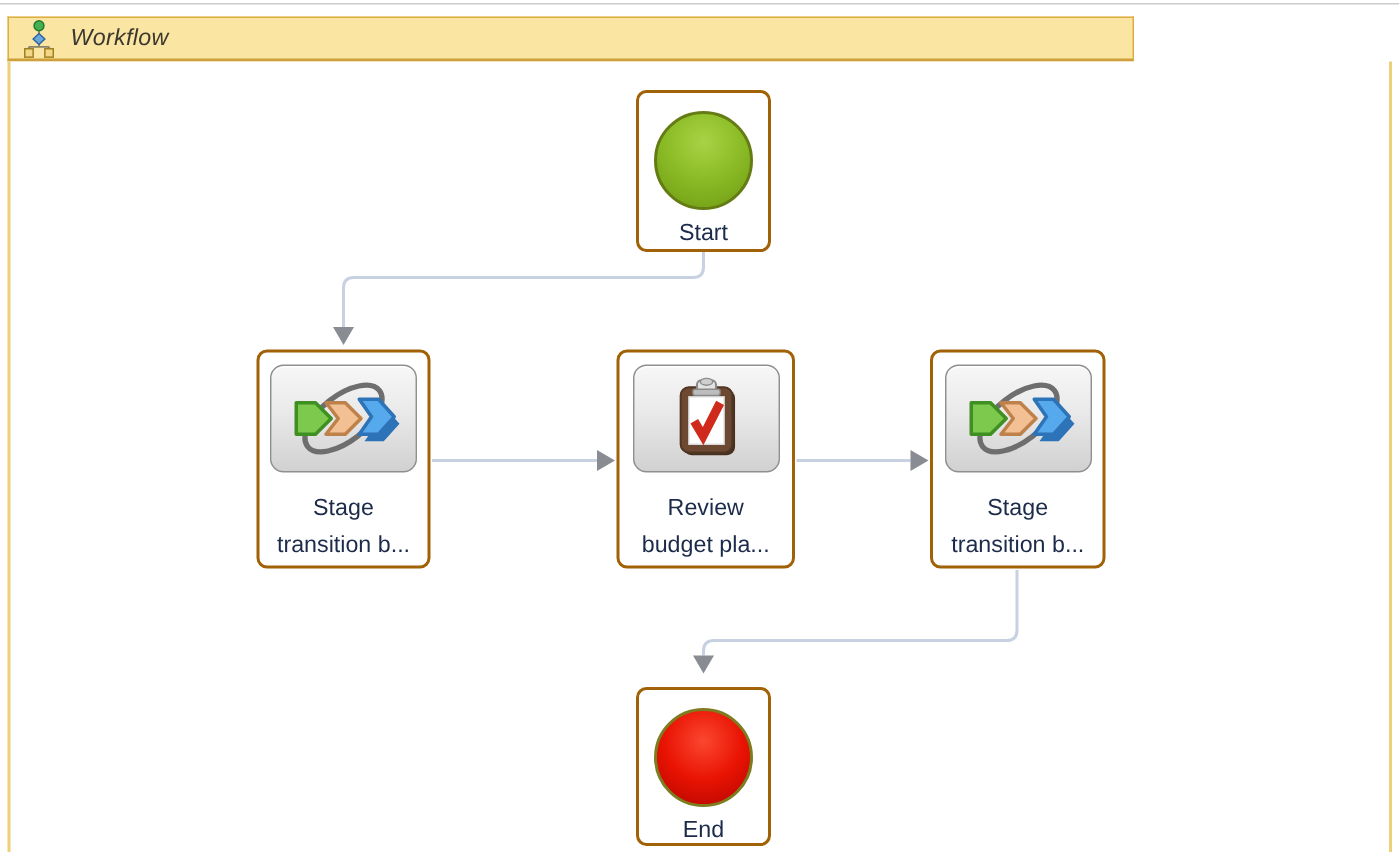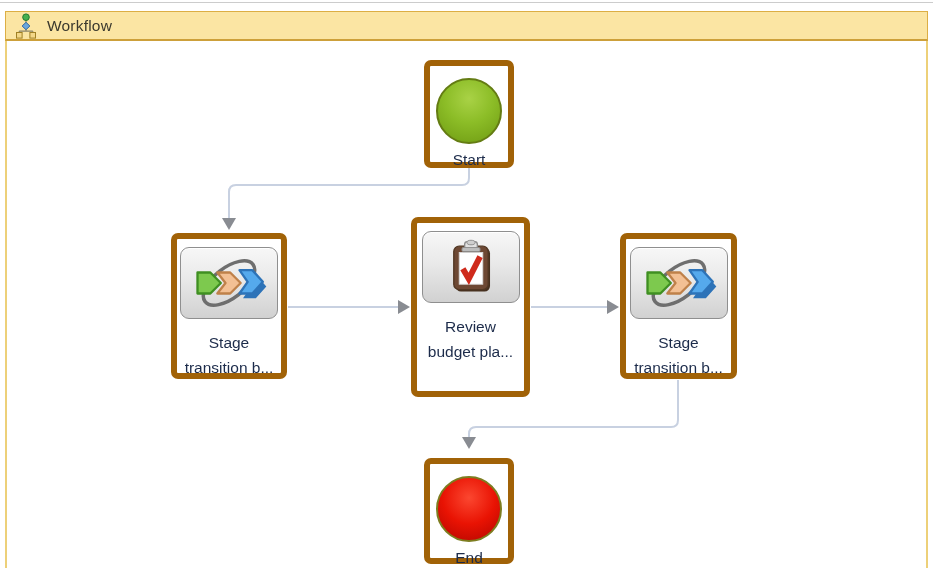--- a/index.html
+++ b/index.html
@@ -2,33 +2,33 @@
 <html><head>
 <meta charset="utf-8">
 <style>
   html,body{margin:0;padding:0;background:#ffffff;}
   .page{
     position:relative;width:933px;height:575px;background:#ffffff;overflow:hidden;
     font-family:"Liberation Sans",sans-serif;
   }
   .top-rule{position:absolute;left:0;top:2px;width:933px;height:1px;background:#cccccc;}
   .panel-header{
-    position:absolute;left:5px;top:11px;width:923px;height:30px;box-sizing:border-box;
+    position:absolute;left:5px;top:11px;width:751px;height:30px;box-sizing:border-box;
     background:#fbe5a3;border:1px solid #dcae44;border-bottom:2px solid #cda03a;
-    display:flex;align-items:center;gap:10px;padding-left:9px;cursor:default;
+    display:flex;align-items:center;gap:10px;padding-left:9px;cursor:default;font-style:italic;
   }
   .panel-title{font-size:15.5px;color:#3b392e;letter-spacing:.2px;}
   .canvas{
     position:absolute;left:5px;top:41px;width:923px;height:527px;box-sizing:border-box;
     background:#ffffff;border-left:2px solid #edd079;border-right:2px solid #edd079;
   }
   .wires{position:absolute;left:0;top:0;width:933px;height:575px;pointer-events:none;}
   .node{
     position:absolute;box-sizing:border-box;background:#ffffff;
-    border:6px solid #a16207;border-radius:7px;text-align:center;
+    border:2px solid #a16207;border-radius:7px;text-align:center;
   }
   .nlabel{
     font-size:15.5px;color:#1c2b4a;white-space:pre-line;line-height:25px;
   }
   .event .nlabel{line-height:22px;margin-top:5px;}
   .task .nlabel{margin-top:11px;}
   .circle{
     width:66px;height:66px;border-radius:50%;margin:12px auto 0 auto;
   }
   .start-circle{
@@ -96,21 +96,21 @@
         <polygon points="5,15 16,15 25,24 16,33 5,33" fill="#7dc94e" stroke="#3f8f22" stroke-width="2" stroke-linejoin="round"></polygon>
         <path d="M22,15 L33,15 L42,24 L33,33 L22,33 L29,24 Z" fill="#f3c094" stroke="#bf814a" stroke-width="2" stroke-linejoin="round"></path>
         <path d="M41,13 L52,13 L61,23 L52,33 L41,33 L48,23 Z" fill="#2d73b8" transform="translate(3,4)"></path>
         <path d="M41,13 L52,13 L61,23 L52,33 L41,33 L48,23 Z" fill="#55a9ec" stroke="#2d73b8" stroke-width="2" stroke-linejoin="round"></path>
       </svg>
     </div>
     <div class="nlabel">Stage
 transition b...</div>
   </div>
 
-  <div class="node task" style="left:411px;top:217px;width:119px;height:180px">
+  <div class="node task" style="left:411px;top:233px;width:119px;height:146px">
     <div class="icon-box">
       <svg width="58" height="58" viewBox="0 0 64 64">
         <rect x="15" y="11" width="38" height="48" rx="6" fill="#46301f"></rect>
         <rect x="13" y="9" width="38" height="48" rx="6" fill="#6d4833" stroke="#513723" stroke-width="1.5"></rect>
         <rect x="19" y="16" width="26" height="35" fill="#ffffff" stroke="#d8d8d8"></rect>
         <path d="M23,34 L29.5,45 L42,20.5" fill="none" stroke="#cf2a1b" stroke-width="6.5"></path>
         <rect x="25" y="4" width="14" height="9" rx="3" fill="#e2e2e2" stroke="#8a8a8a" stroke-width="1.5"></rect>
         <rect x="22" y="10.5" width="20" height="4.5" rx="1.5" fill="#bdbdbd" stroke="#8a8a8a" stroke-width="1"></rect>
         <ellipse cx="32" cy="5" rx="4.5" ry="2.5" fill="#cfcfcf" stroke="#8a8a8a" stroke-width="1"></ellipse>
       </svg>

